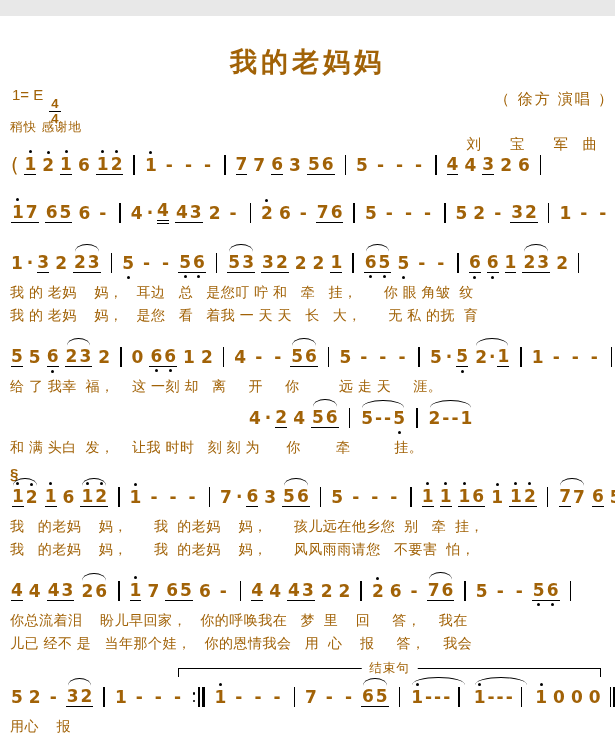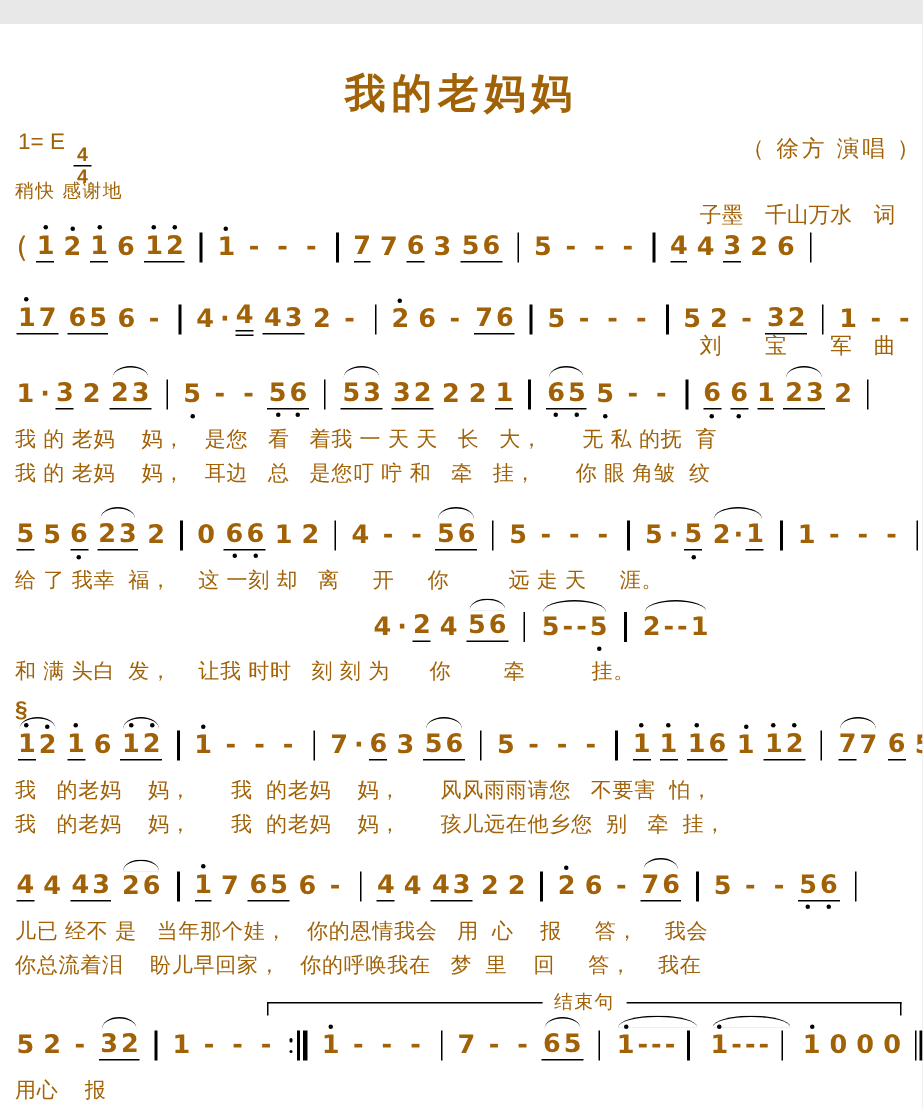--- a/index.html
+++ b/index.html
@@ -49,21 +49,20 @@
   .lyric{font-size:14px;line-height:21px;white-space:pre;letter-spacing:0.5px;padding-left:2px;margin-top:2px;}
 </style>
 </head>
 <body>
 
 <div class="page">
   <div class="header">
     <div class="title">我的老妈妈</div>
     <div class="subtitle">（ 徐方 演唱 ）</div>
     <div class="credits">
-      <div>子墨　千山万水　词</div>
       <div>刘　　宝　　军　曲</div>
     </div>
     <div class="keyblk">
       <span>1= E</span><span class="frac">
           <span class="num">4</span>
           <span class="den">4</span>
         </span>
     </div>
     <div class="tempo">稍快 感谢地</div>
   </div>
@@ -198,22 +197,22 @@
           <span class="nt u1 lo">6</span>
           <span class="nt u1 lo">6</span>
           <span class="nt u1">1</span>
           <span class="grp u1 slur">
             <span class="nt">2</span>
             <span class="nt">3</span>
           </span>
           <span class="nt">2</span>
           <span class="bl"></span>
         </div>
+        <div class="lyric">我 的 老妈    妈，   耳边   总   是您叮 咛 和   牵   挂，      你 眼 角皱  纹</div>
         <div class="lyric">我 的 老妈    妈，   是您   看   着我 一 天 天   长   大，      无 私 的抚  育</div>
-        <div class="lyric">我 的 老妈    妈，   耳边   总   是您叮 咛 和   牵   挂，      你 眼 角皱  纹</div>
       </div>
       <div class="block" style="margin-top: 14px;">
         <div class="ntrow">
           <span class="nt u1">5</span>
           <span class="nt">5</span>
           <span class="nt u1 lo">6</span>
           <span class="grp u1 slur">
             <span class="nt">2</span>
             <span class="nt">3</span>
           </span>
@@ -329,22 +328,22 @@
             <span class="nt hi">2</span>
           </span>
           <span class="bl"></span>
           <span class="grp slur">
             <span class="nt u1">7</span>
             <span class="nt">7</span>
           </span>
           <span class="nt u1">6</span>
           <span class="nt">5</span>
         </div>
+        <div class="lyric">我   的老妈    妈，      我  的老妈    妈，      孩儿远在他乡您  别   牵  挂，</div>
         <div class="lyric">我   的老妈    妈，      我  的老妈    妈，      风风雨雨请您   不要害  怕，</div>
-        <div class="lyric">我   的老妈    妈，      我  的老妈    妈，      孩儿远在他乡您  别   牵  挂，</div>
       </div>
       <div class="block" style="margin-top: 14px;">
         <div class="ntrow">
           <span class="nt u1">4</span>
           <span class="nt">4</span>
           <span class="grp u1">
             <span class="nt">4</span>
             <span class="nt">3</span>
           </span>
           <span class="grp slur">
@@ -380,22 +379,22 @@
           <span class="bl"></span>
           <span class="nt">5</span>
           <span class="nt dash">-</span>
           <span class="nt dash">-</span>
           <span class="grp u1">
             <span class="nt lo">5</span>
             <span class="nt lo">6</span>
           </span>
           <span class="bl"></span>
         </div>
+        <div class="lyric">你总流着泪    盼儿早回家，   你的呼唤我在   梦  里    回     答，    我在</div>
         <div class="lyric">儿已 经不 是   当年那个娃，   你的恩情我会   用  心    报     答，    我会</div>
-        <div class="lyric">你总流着泪    盼儿早回家，   你的呼唤我在   梦  里    回     答，    我在</div>
       </div>
       <div class="block" style="margin-top: 26px;">
         <div class="ntrow">
           <span class="bracket">
             <span class="bracket-label">结束句</span>
           </span>
           <span class="nt">5</span>
           <span class="nt">2</span>
           <span class="nt dash">-</span>
           <span class="grp u1 slur">

